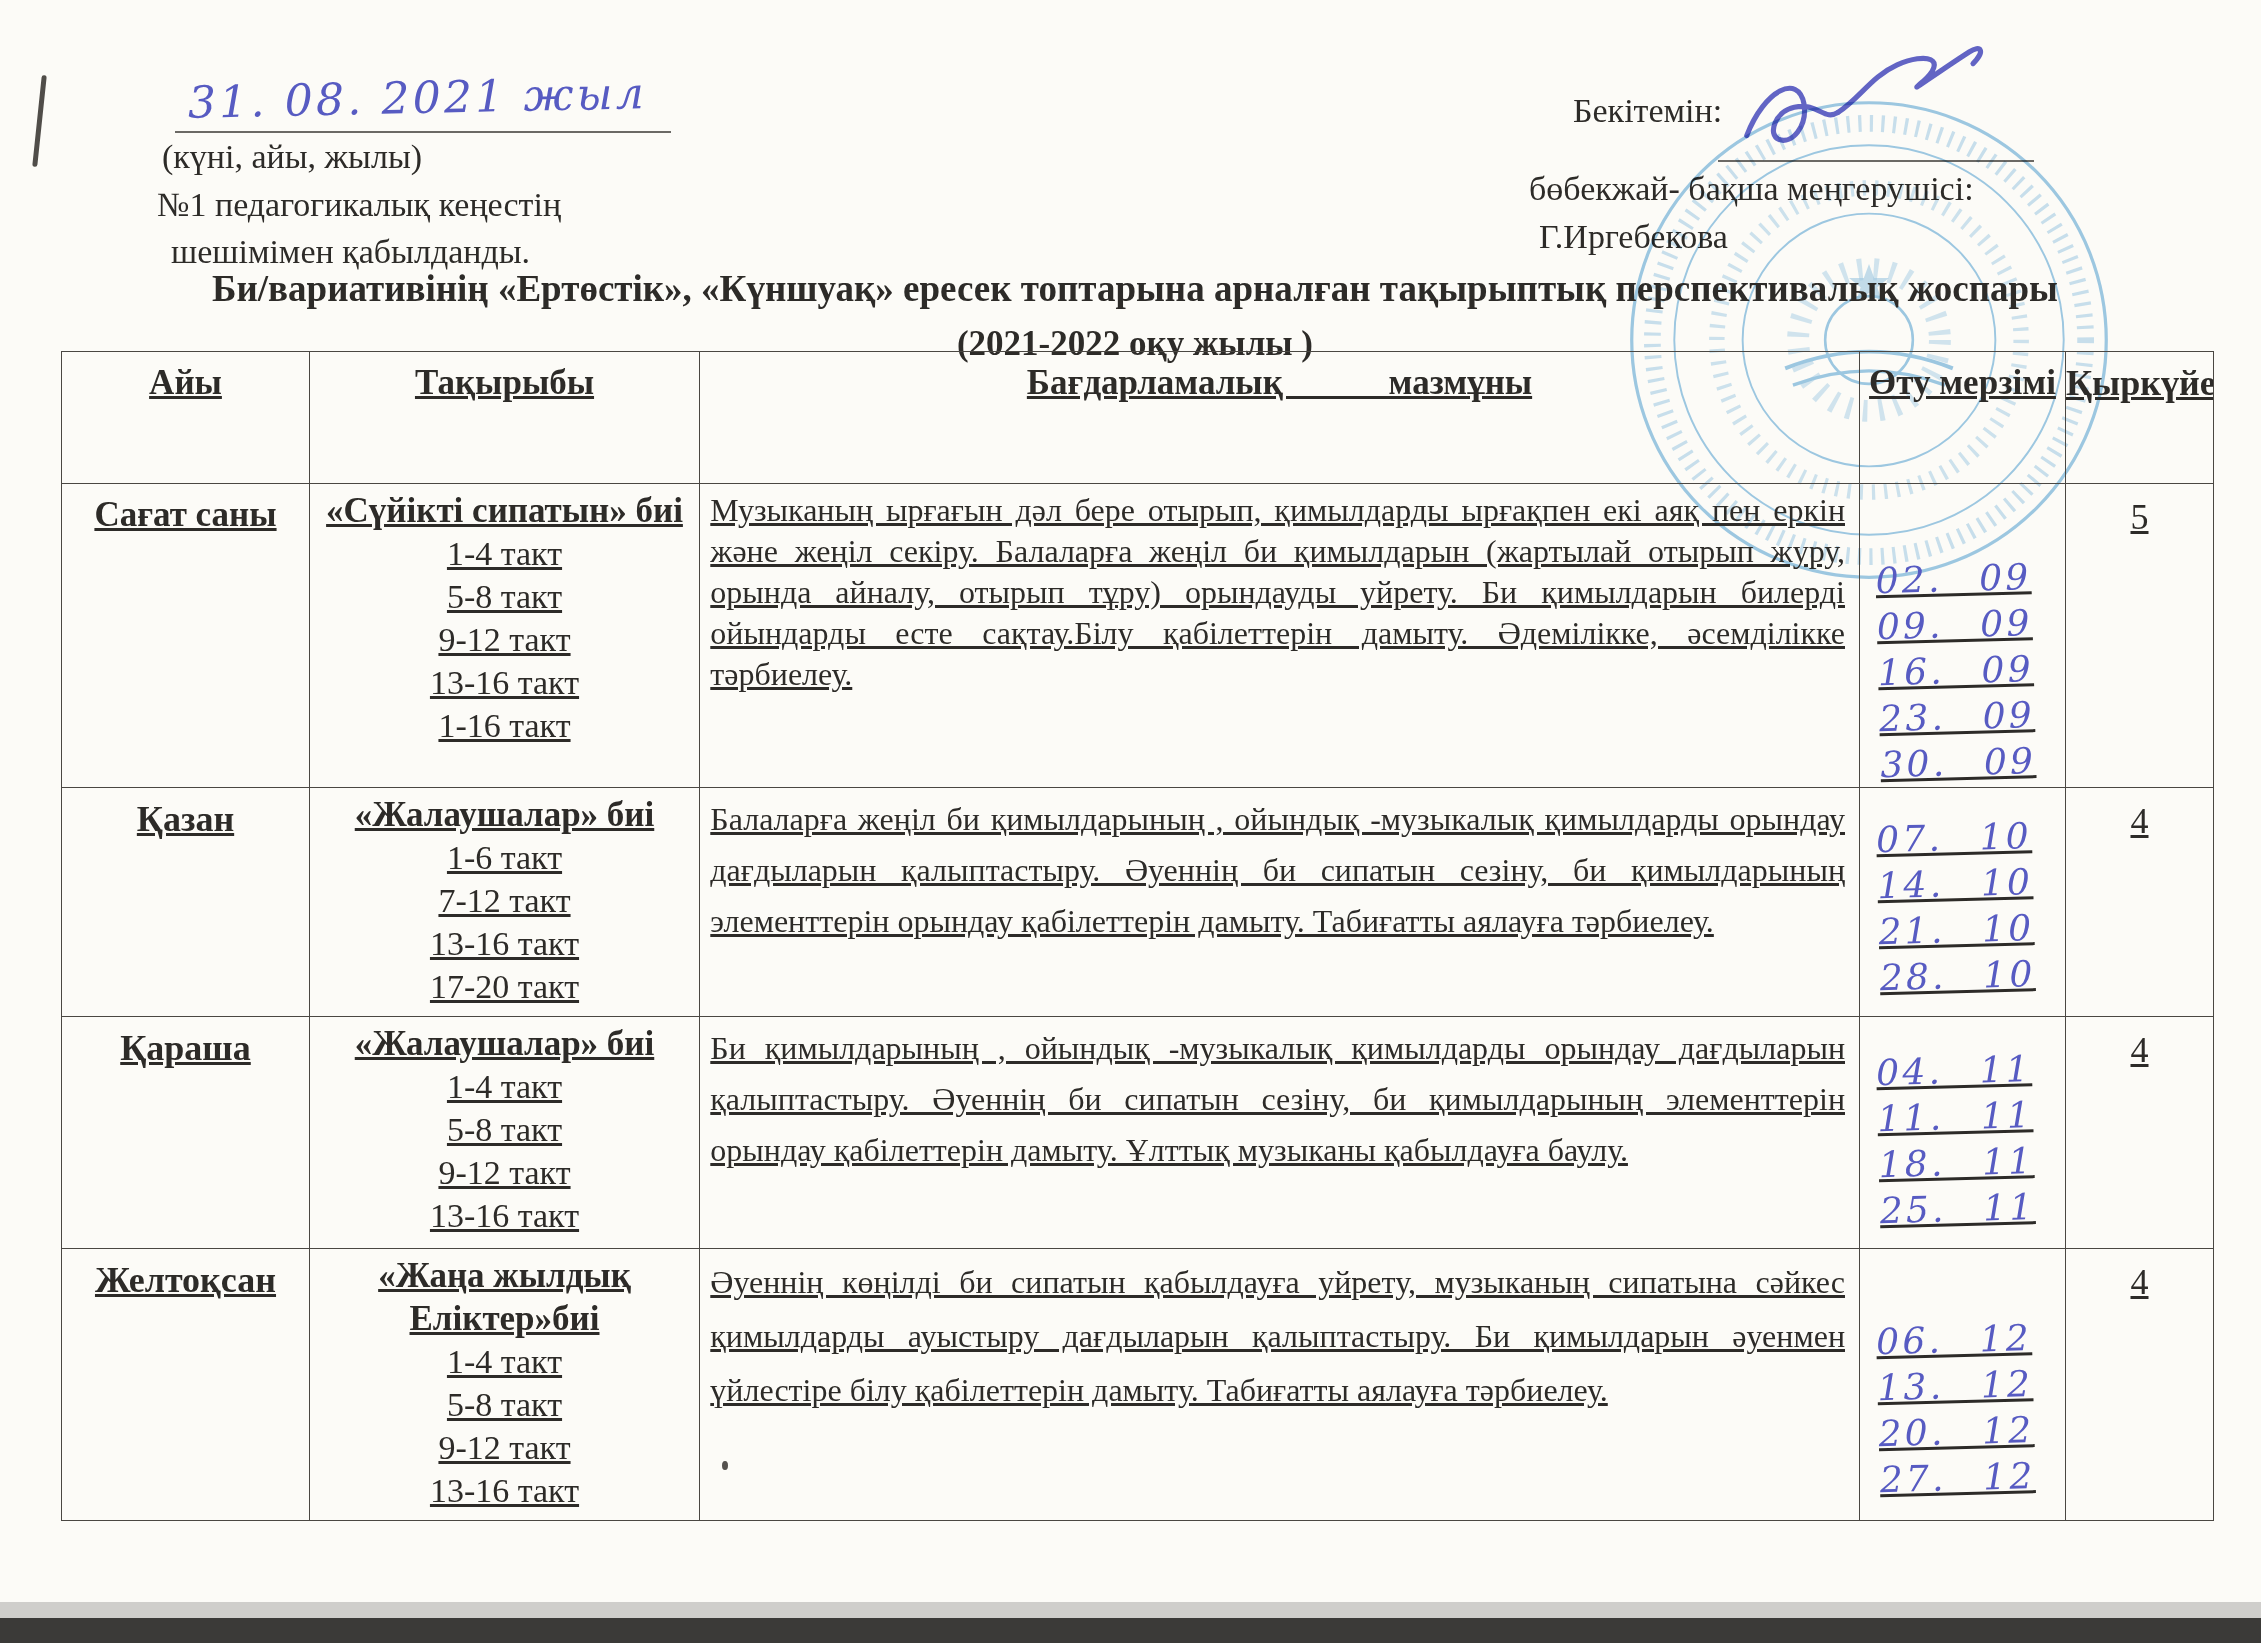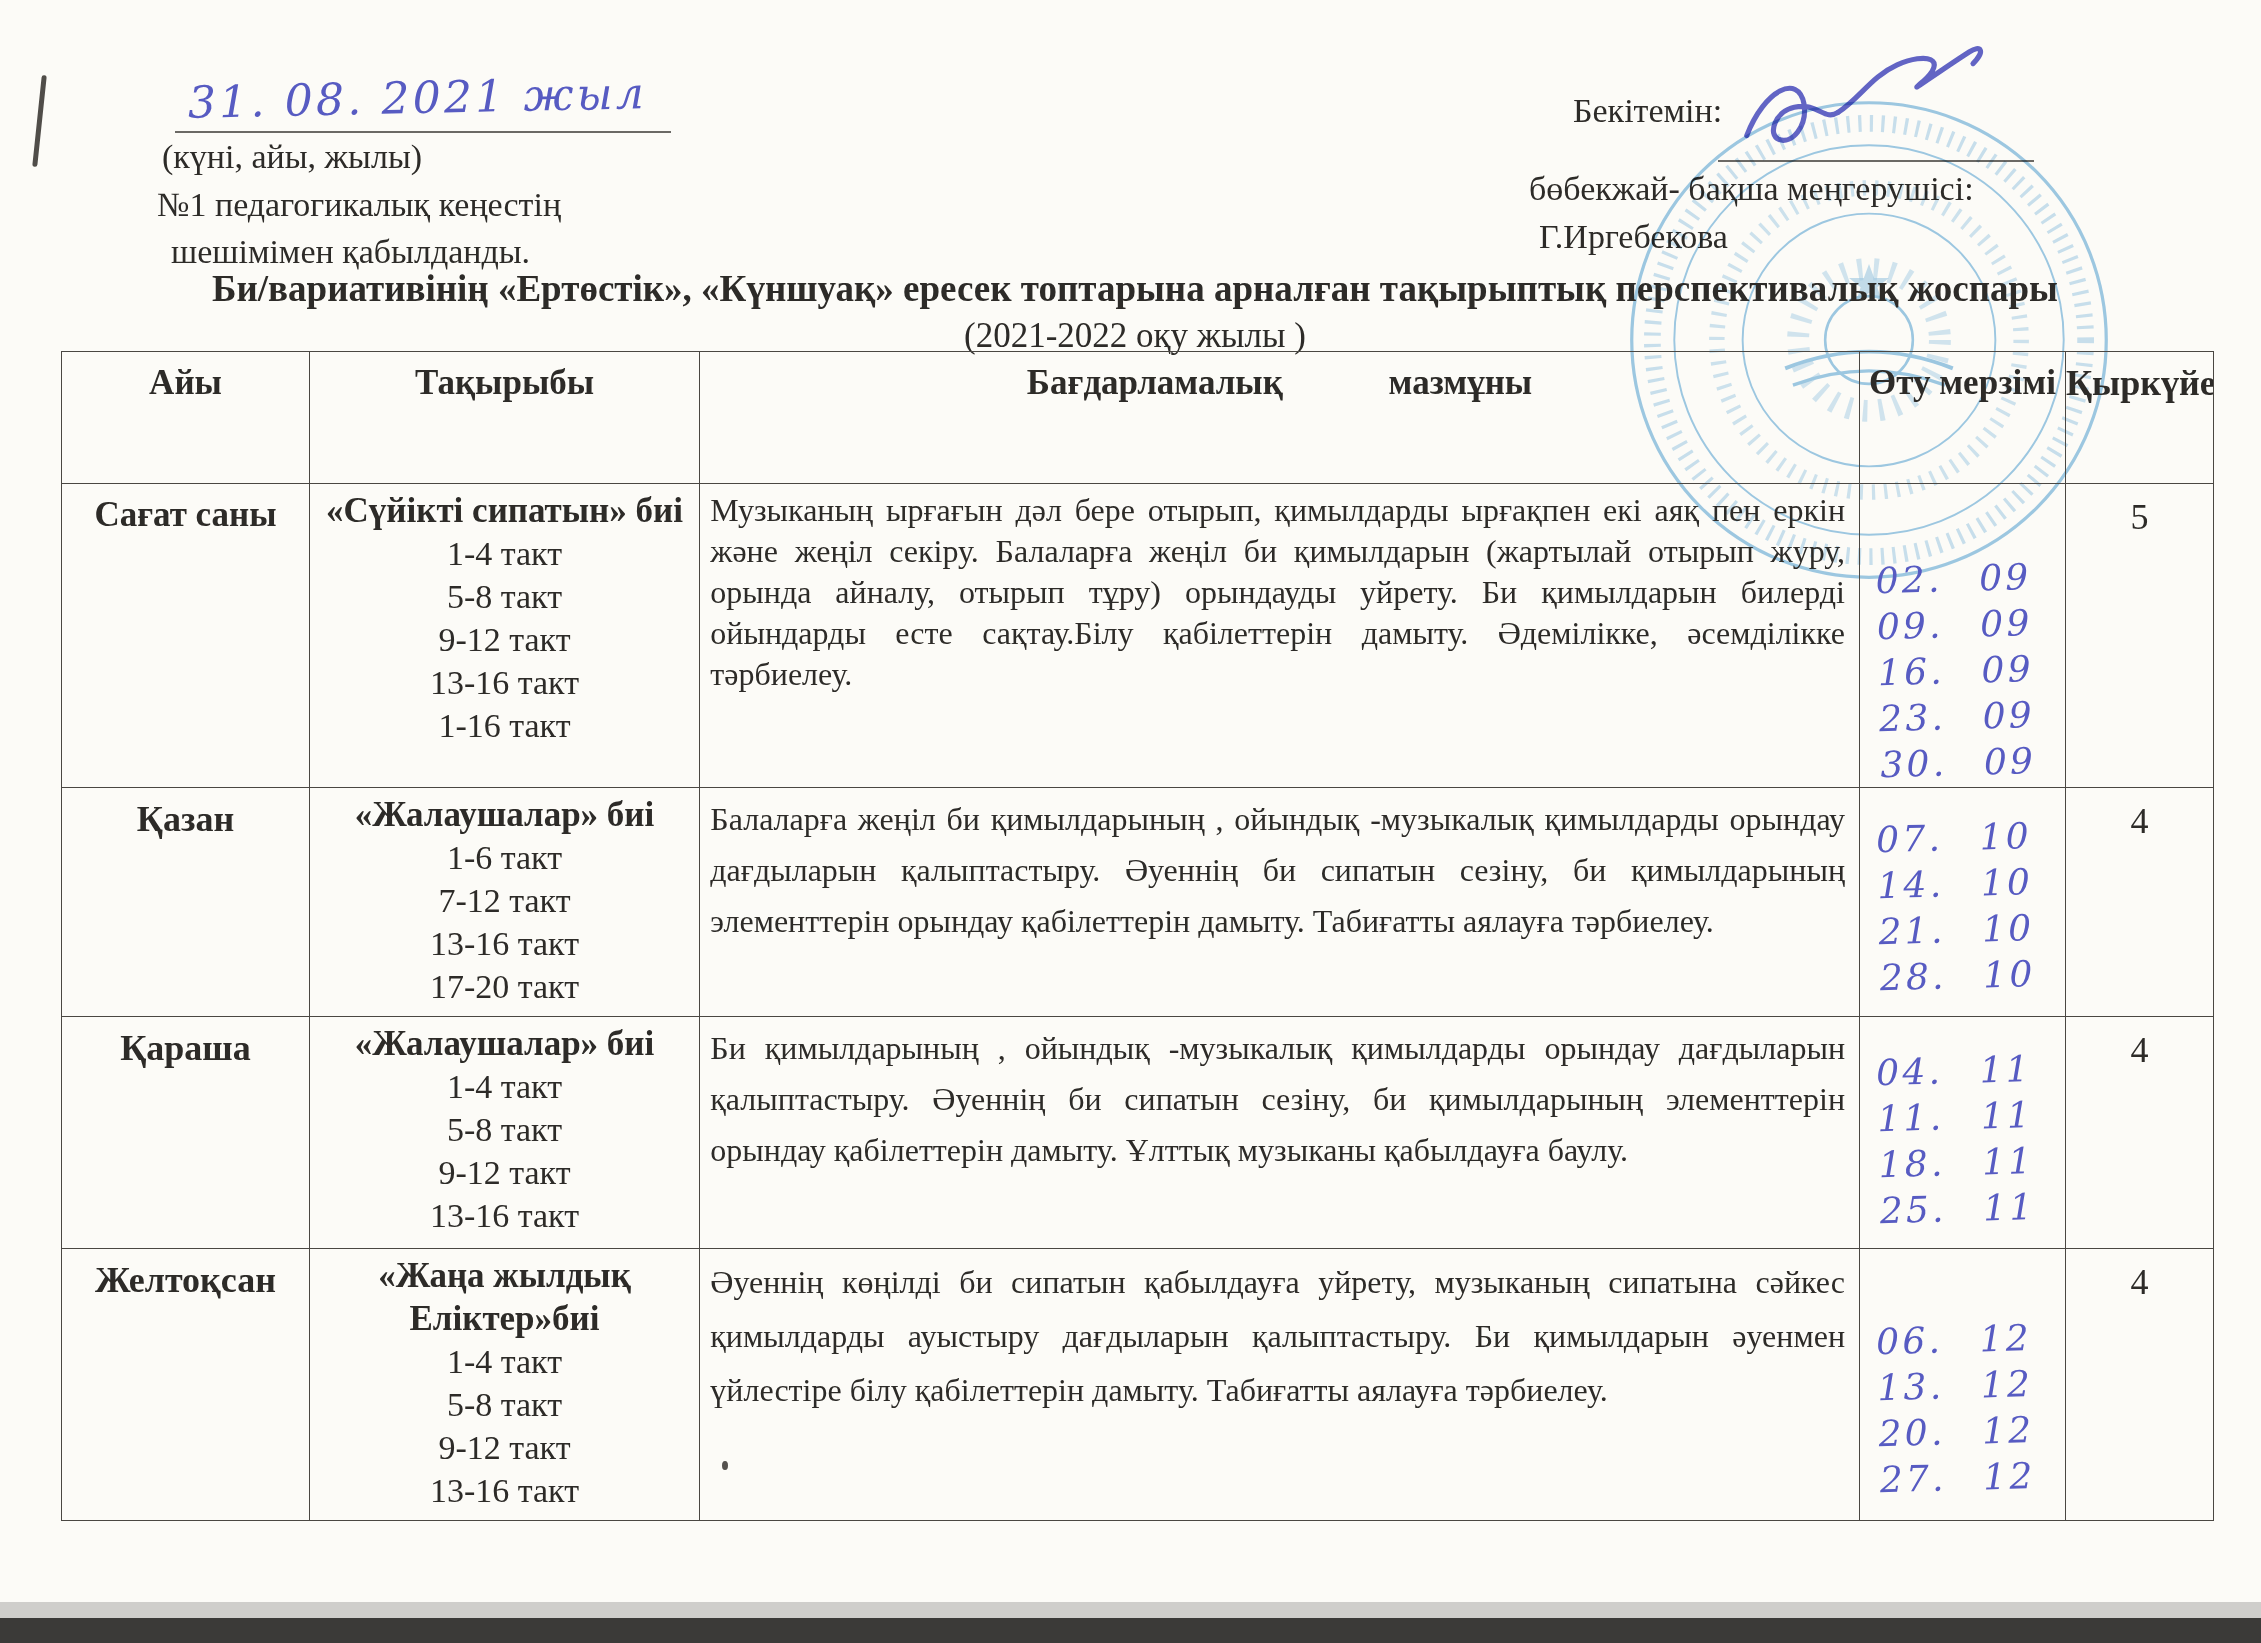--- a/index.html
+++ b/index.html
@@ -27,27 +27,27 @@
   .approve{left:1573px;top:92px;}
   .sig-svg{left:1722px;top:34px;width:277px;height:135px;}
   .u-right{left:1718px;top:160px;width:316px;height:1.9px;background:#6b6965;}
   .role{left:1529px;top:170px;}
   .name{left:1539px;top:218px;}
   
   .stamp{left:1624px;top:95px;width:490px;height:490px;opacity:.5;mix-blend-mode:multiply;}
   
   .title-wrap{left:39px;top:267px;width:2192px;text-align:center;}
   .title-1{font-size:37px;font-weight:bold;white-space:nowrap;}
-  .title-2{font-size:35px;margin-top:6px;}
+  .title-2{font-size:35px;margin-top:14px;font-weight:bold;}
   
   .tbl{
     left:61px;top:351px;display:grid;
     grid-template-columns:248px 390px 1160px 206px 148px;
     grid-template-rows:132px 304px 229px 232px 272px;
-    border-top:1.9px solid var(--line);border-left:1.9px solid var(--line);
+    border-top:1.9px solid var(--line);border-left:1.9px solid var(--line);text-decoration:underline;
   }
   .cell{border-right:1.9px solid var(--line);border-bottom:1.9px solid var(--line);box-sizing:border-box;overflow:hidden;}
   .hcell{font-weight:bold;font-size:35px;line-height:46px;text-align:center;padding-top:7.7px;}
   .ws{word-spacing:97px;}
   .month{font-weight:bold;font-size:36px;text-align:center;padding-top:10.3px;}
   .topic{text-align:center;padding-top:5.2px;}
   .topic .tt{font-weight:bold;font-size:35px;line-height:43px;}
   .topic .tl{display:block;font-size:34px;line-height:43px;}
   .content{font-size:32px;padding:6.4px 14px 0 10.3px;text-align:justify;text-align-last:left;}
   .r1 .content{line-height:41px;}

